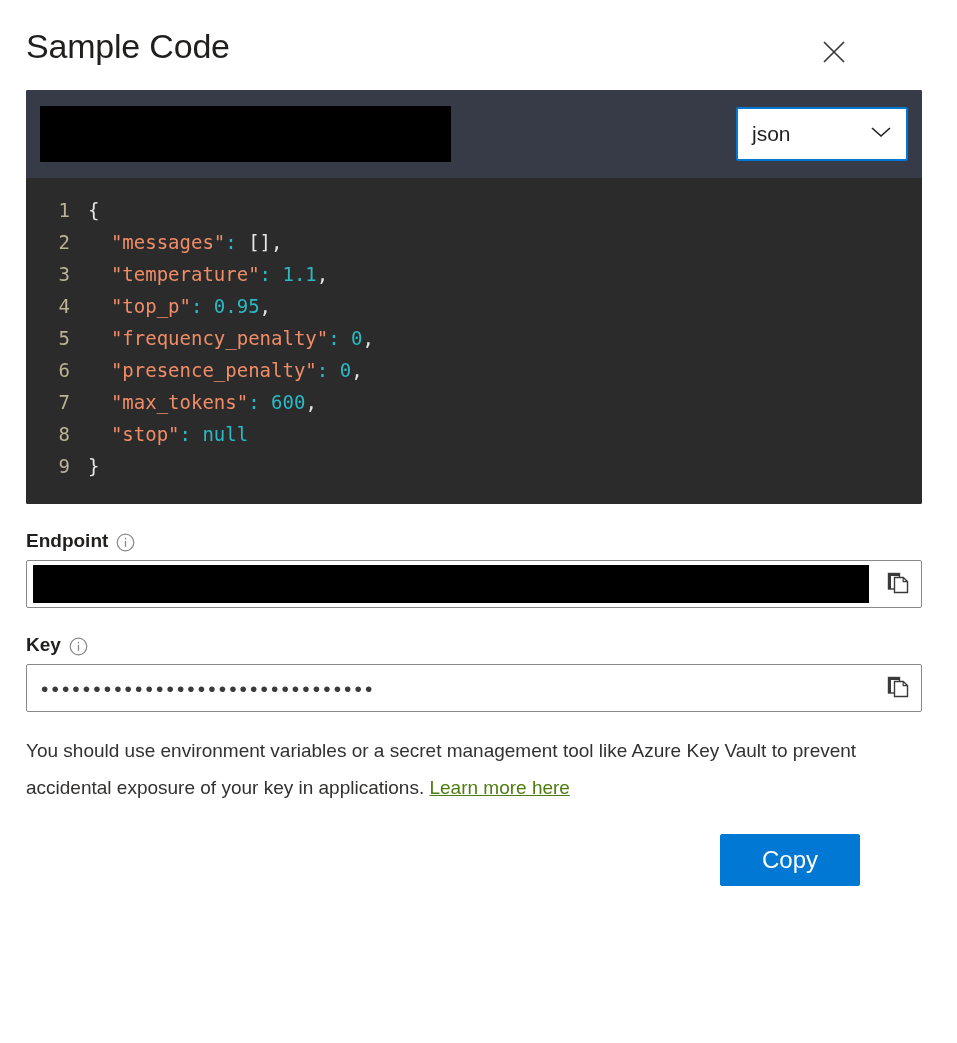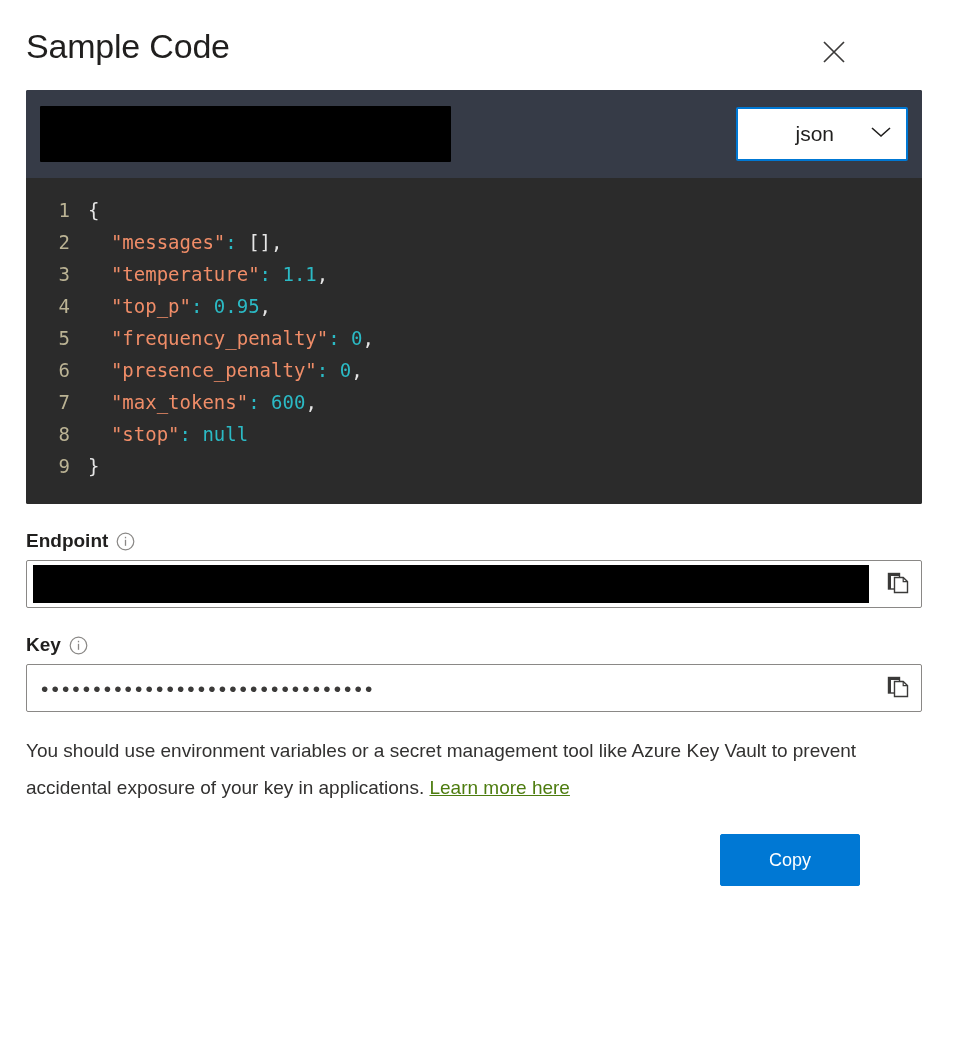--- a/index.html
+++ b/index.html
@@ -71,21 +71,21 @@
     width: 411px;
     border-radius: 1px;
   }
   .lang-select {
     width: 172px; height: 54px;
     background: #ffffff;
     border: 2px solid #0078d4;
     border-radius: 2px;
     display: flex;
     align-items: center;
-    justify-content: flex-end;
+    justify-content: space-between;
     gap: 36px;
     cursor: pointer;
     padding: 0 14px;
   }
   .lang-select .lang-label {
     font-size: 21px;
     color: #201f1e;
   }
   .chev { display: block; }
 
@@ -111,21 +111,21 @@
   .ctxt { color: #e6e6e6; }
   .tok-key  { color: #f08d68; }
   .tok-num  { color: #2bbac5; }
   .tok-null { color: #2bbac5; }
   .tok-punc { color: #2bbac5; }
   .tok-brace{ color: #e6e6e6; }
 
   
   .field-label {
     display: flex;
-    align-items: center;
+    align-items: flex-end;
     gap: 8px;
     font-size: 19px;
     font-weight: 700;
     color: #201f1e;
     margin: 26px 0 8px 0;
   }
   .info-icon { display: block; }
 
   .input-wrap {
     position: relative;
@@ -182,21 +182,21 @@
   
   .footer {
     display: flex;
     justify-content: flex-end;
     gap: 18px;
     margin-top: 28px;
   }
   .btn {
     height: 52px;
     min-width: 140px;
-    font-size: 18px;
+    font-size: 24px;
     border-radius: 2px;
     cursor: pointer;
     font-family: "Liberation Sans", sans-serif;
     display: inline-flex;
     align-items: center;
     justify-content: center;
     padding: 0 22px;
   }
   .btn-primary {
     background: #0078d4;

